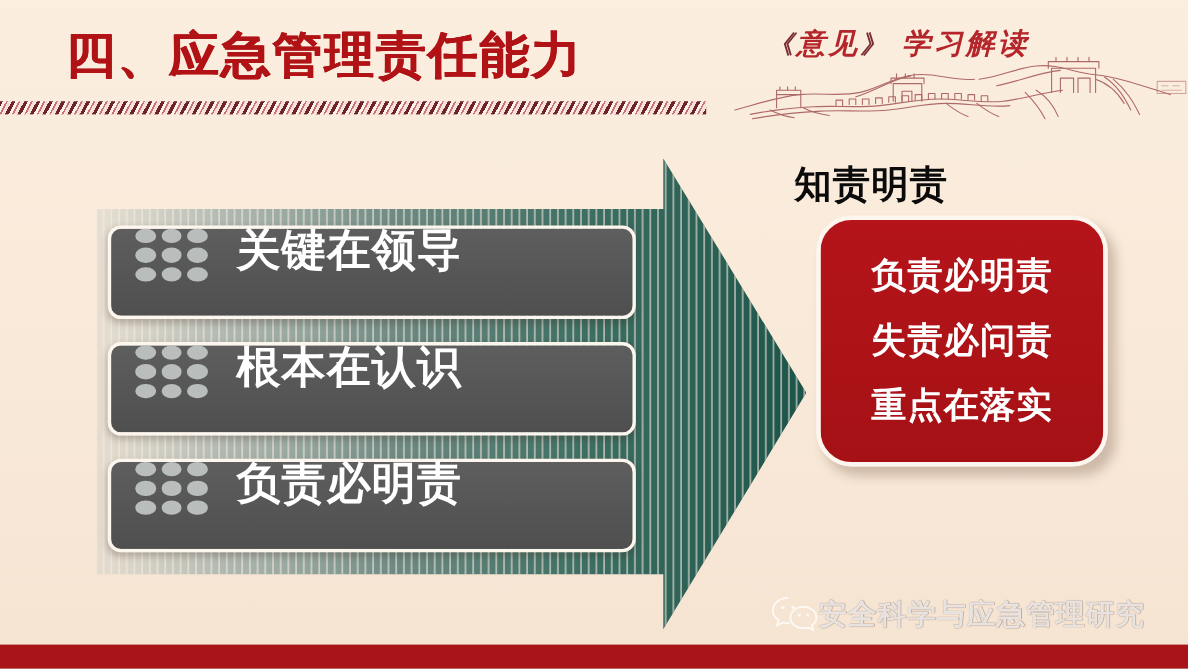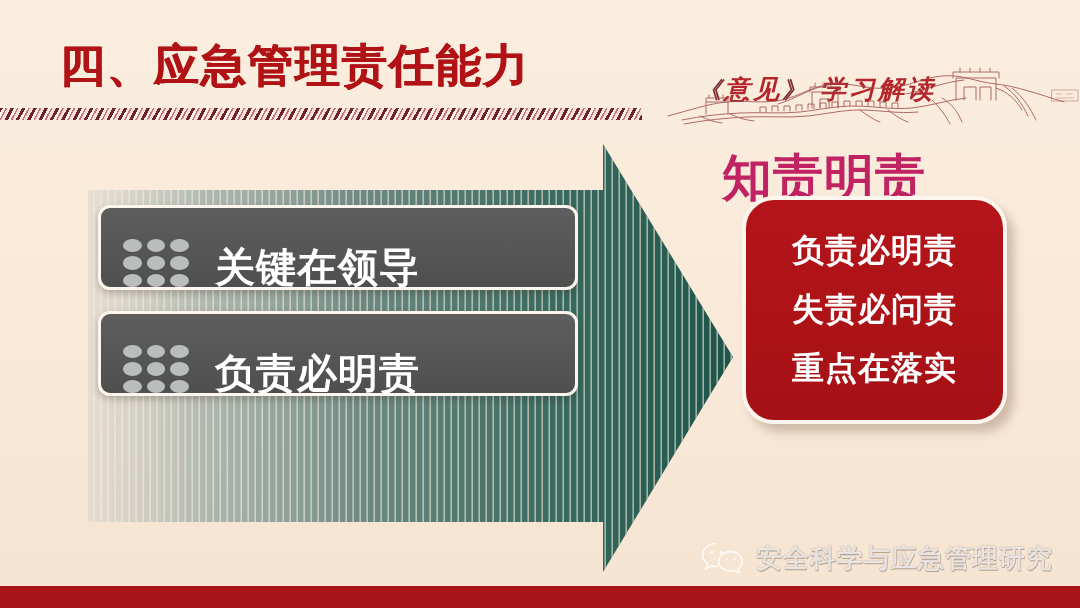--- a/index.html
+++ b/index.html
@@ -21,21 +21,21 @@
   .paper-bg {
     position: absolute;
     inset: 0;
     background:
       linear-gradient(180deg, #fbeede 0%, #f9e9d9 55%, #f6e4d2 100%);
   }
 
   
   .header {
     position: absolute;
-    left: 0; top: 16px;
+    left: 0; top: 0;
     width: 1080px;
     height: 110px;
   }
   .title-main {
     position: absolute;
     left: 60px;
     top: 20px;
     font-size: 45px;
     font-weight: 700;
     letter-spacing: 2px;
@@ -71,21 +71,20 @@
     position: absolute;
     left: 38px;
     top: 22px;
     font-size: 26px;
     font-weight: 700;
     color: #b4262b;
     font-family: "DejaVu Serif", "Liberation Serif", serif;
     font-style: italic;
     letter-spacing: 3px;
     white-space: nowrap;
-    margin-top: 34px;
   }
   .seal-text .bk { color: #7a2b2f; font-size: 23px; }
   .wall-art {
     position: absolute;
     left: 0;
     top: 48px;
     width: 420px;
     height: 62px;
     opacity: 0.95;
   }
@@ -100,21 +99,21 @@
   .item-box {
     position: relative;
     width: 480px;
     height: 85px;
     margin-bottom: 21px;
     background: linear-gradient(180deg,#5e5e5e 0%, #575757 45%, #4f4f4f 100%);
     border-radius: 12px;
     border: 3px solid #fdf6ee;
     box-sizing: border-box;
     display: flex;
-    align-items: flex-end;
+    align-items: flex-start;
     box-shadow: 0 3px 7px rgba(60,40,30,0.28);
   }
   .dot-grid {
     margin-left: 22px;
     width: 66px;
     height: 48px;
     display: grid;
     grid-template-columns: repeat(3, 1fr);
     grid-template-rows: repeat(3, 1fr);
     gap: 4px 5px;
@@ -144,23 +143,23 @@
     height: 428px;
     pointer-events: none;
   }
 
   
   .ghost-text {
     position: absolute;
     left: 722px;
     top: 145px;
     width: 230px;
-    font-size: 50px;
-    font-weight: 700;
-    color: #be185d;
+    font-size: 34px;
+    font-weight: 700;
+    color: #000000;
     letter-spacing: 1px;
     white-space: nowrap;
     opacity: 0.95;
   }
 
   
   .red-card {
     position: absolute;
     left: 742px;
     top: 196px;
@@ -189,21 +188,20 @@
   .watermark {
     position: absolute;
     left: 700px;
     top: 538px;
     display: flex;
     align-items: center;
     height: 40px;
   }
   .wm-icon { width: 44px; height: 36px; flex: 0 0 auto; }
   .wm-text {
-    margin-left: 12px;
     font-size: 26px;
     font-weight: 700;
     color: rgba(255,255,255,0.80);
     letter-spacing: 1px;
     white-space: nowrap;
     text-shadow: 0 0 1px rgba(120,95,80,0.75), 0.5px 0.5px 0 rgba(130,105,88,0.5);
   }
 
   
   .bottom-bar {
@@ -302,20 +300,34 @@
           <i></i>
           <i></i>
           <i></i>
           <i></i>
           <i></i>
           <i></i>
       </span>
       <span class="item-label">关键在领导</span>
     </div>
 
+    <div class="item-box">
+      <span class="dot-grid">
+        <i></i>
+          <i></i>
+          <i></i>
+          <i></i>
+          <i></i>
+          <i></i>
+          <i></i>
+          <i></i>
+          <i></i>
+      </span>
+      <span class="item-label">根本在认识</span>
+    </div>
 
     <div class="item-box">
       <span class="dot-grid">
         <i></i>
           <i></i>
           <i></i>
           <i></i>
           <i></i>
           <i></i>
           <i></i>

